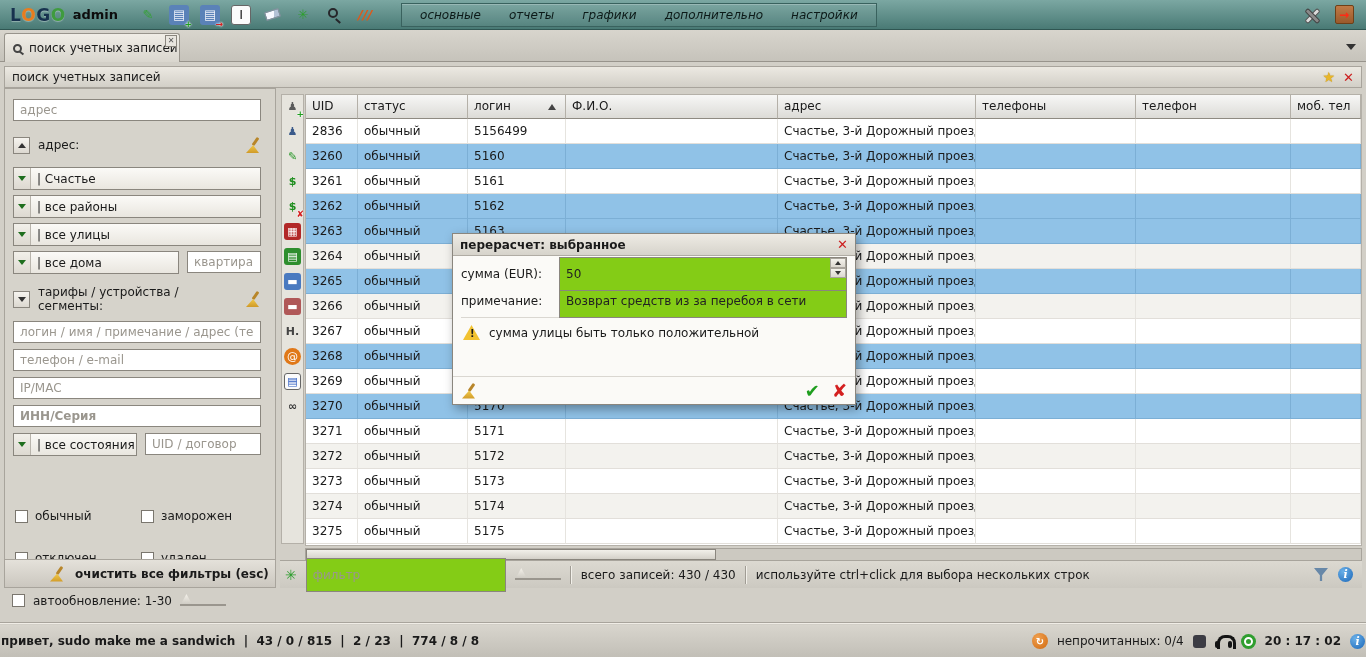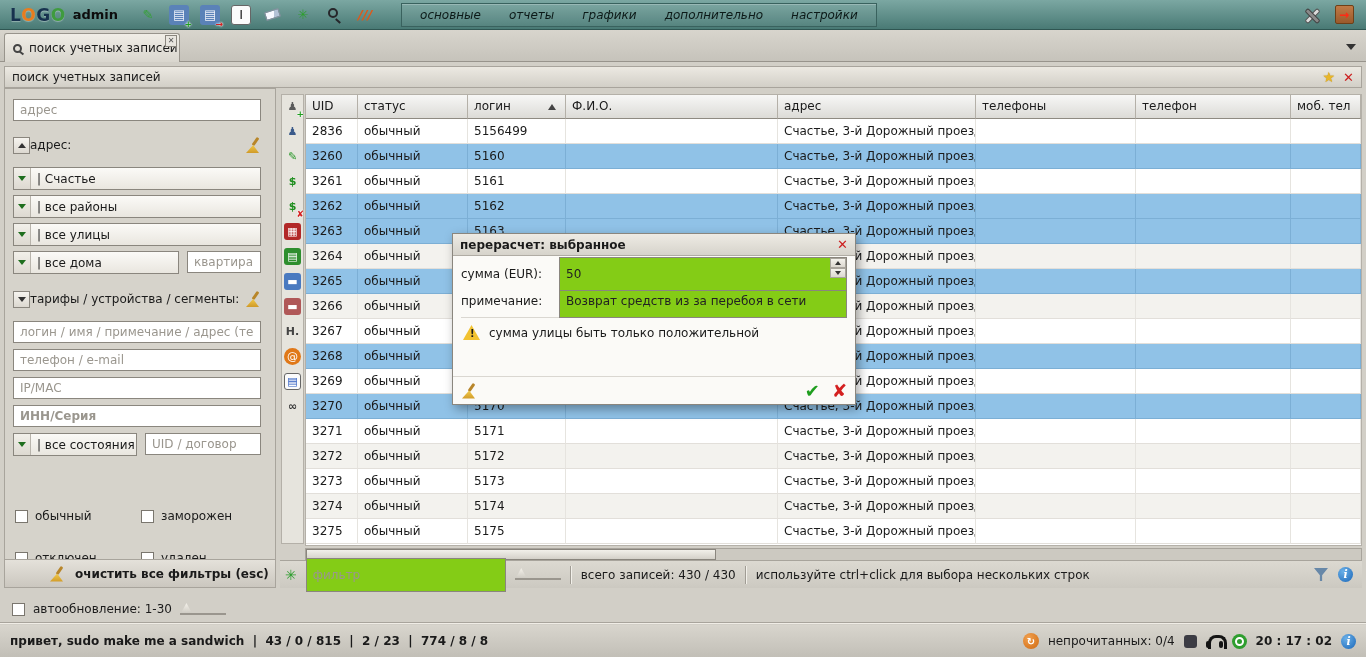--- a/index.html
+++ b/index.html
@@ -75,21 +75,21 @@
     background:linear-gradient(#ece9e2,#d2cfc7); border:1px solid #a8a49c;
     display:flex; align-items:center; padding:0 7px; }
   .ph-right { margin-left:auto; display:flex; gap:8px; align-items:center; }
   .star { color:#e8b62a; font-size:14px; line-height:1; text-shadow:0 0 1px #a87c10; }
   .red-x { color:#cc1e1e; font-weight:bold; font-size:13px; line-height:1; }
 
   
   .sidebar { position:absolute; left:4px; top:88px; width:272px; height:500px;
     background:#d6d3cb; border:1px solid #a8a49c; overflow:hidden; }
   .tf { position:absolute; height:22px; border:1px solid #8a867e; background:#fff; padding:0 6px; }
-  .section { position:absolute; height:24px; display:flex; align-items:center; }
+  .section { position:absolute; height:24px; display:flex; align-items:center; gap:8px; }
   .sq-btn { width:17px; height:17px; flex:none; background:linear-gradient(#f6f4ef,#dcd8d0);
     border:1px solid #8a867e; display:flex; align-items:center; justify-content:center; }
   .tri-up { width:0; height:0; border-left:4px solid transparent; border-right:4px solid transparent;
     border-bottom:5px solid #333; }
   .tri-down { width:0; height:0; border-left:4px solid transparent; border-right:4px solid transparent;
     border-top:5px solid #333; }
   .tri-down.green { border-top-color:#1e6e1e; }
   .broom { width:16px; height:16px; position:relative; display:inline-block; flex:none; }
   .broom::before { content:""; position:absolute; left:9px; top:0; width:3px; height:9px;
     background:#b8862a; transform:rotate(35deg); border-radius:1px; }
@@ -182,25 +182,25 @@
   .wtri { width:17px; height:15px; background:#f2c230; clip-path:polygon(50% 0,100% 100%,0 100%);
     position:relative; flex:none; }
   .wtri::after { content:"!"; position:absolute; left:7px; top:3px; font-size:10px; font-weight:bold; color:#1a1a1a; }
   .dfoot { position:absolute; left:0; right:0; bottom:0; height:28px; border-top:1px solid #dad7d1;
     display:flex; align-items:center; gap:12px; padding:0 8px; }
   .confirm { margin-left:auto; color:#1f9e1f; font-size:18px; font-weight:bold; line-height:1; }
   .cancel { color:#d42020; font-size:18px; font-weight:bold; line-height:1; }
 
   
   .autorefresh { position:absolute; left:12px; top:594px; height:22px; display:flex;
-    align-items:flex-end; gap:8px; }
+    align-items:flex-start; gap:8px; }
   .status-sep { position:absolute; left:0; right:0; top:622px; height:2px;
     border-top:1px solid #a8a49c; border-bottom:1px solid #f0ede6; }
   .statusbar { position:absolute; left:0; right:0; top:625px; height:32px;
-    background:linear-gradient(#d8d5cd,#c2bfb7); display:flex; align-items:center; padding:0 10px; }
+    background:linear-gradient(#d8d5cd,#c2bfb7); display:flex; align-items:center; padding:0 1px; }
   .sb-left { font-weight:bold; white-space:pre; }
   .sb-right { margin-left:auto; display:flex; align-items:center; gap:9px; }
   .disc { width:16px; height:16px; border-radius:50%; display:flex; align-items:center;
     justify-content:center; color:#fff; font-size:10px; font-weight:bold; flex:none; }
   .disc.orange { background:radial-gradient(circle at 35% 30%,#f0a050,#d06a10); }
   .mute { width:13px; height:13px; background:#3c3c44; border-radius:3px; }
   .headphones { width:17px; height:13px; position:relative; }
   .headphones::before { content:""; position:absolute; left:2px; top:0; width:13px; height:11px;
     border:3px solid #141414; border-bottom:none; border-radius:8px 8px 0 0; }
   .headphones::after { content:""; position:absolute; left:0; bottom:0; width:4px; height:7px;

